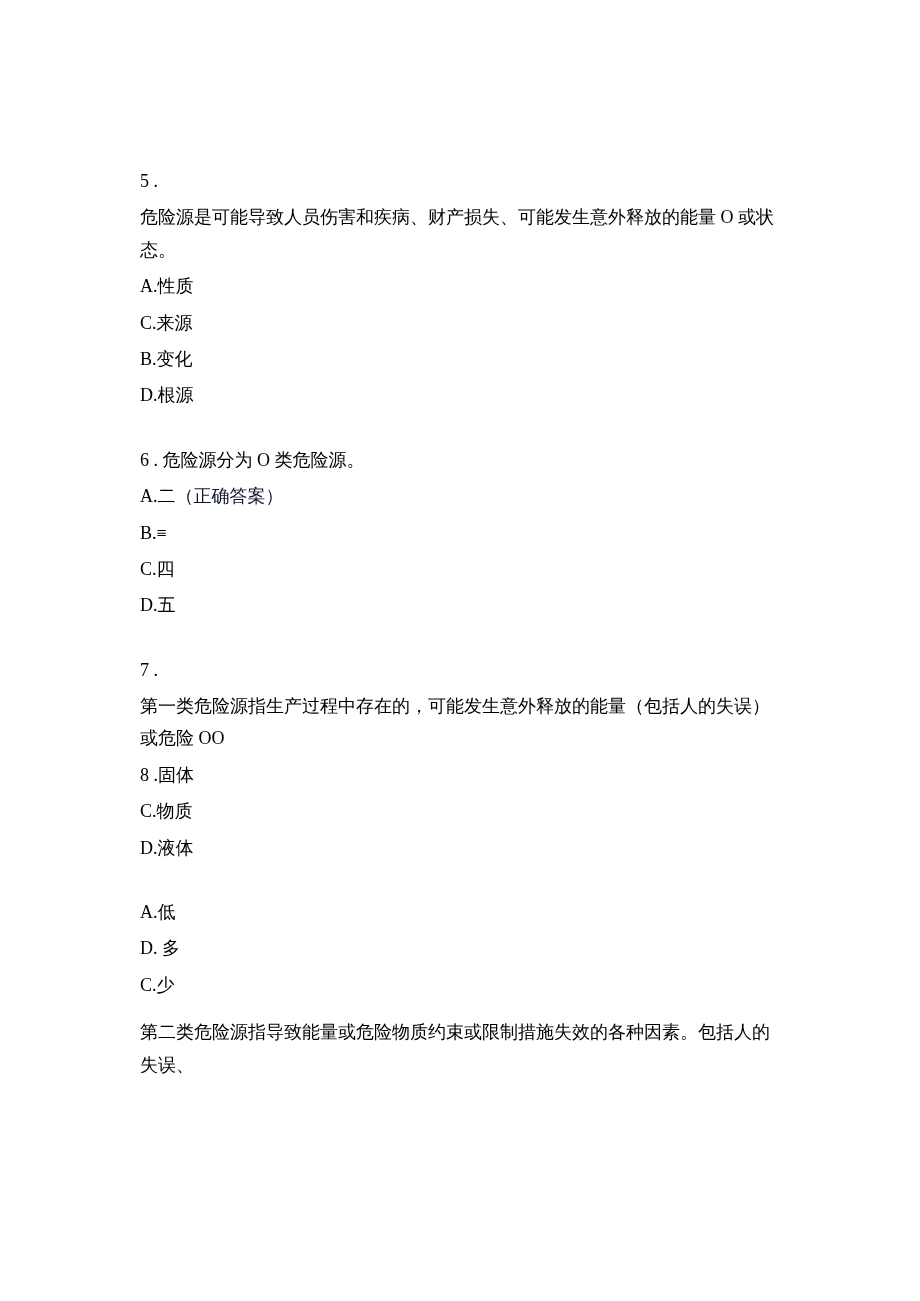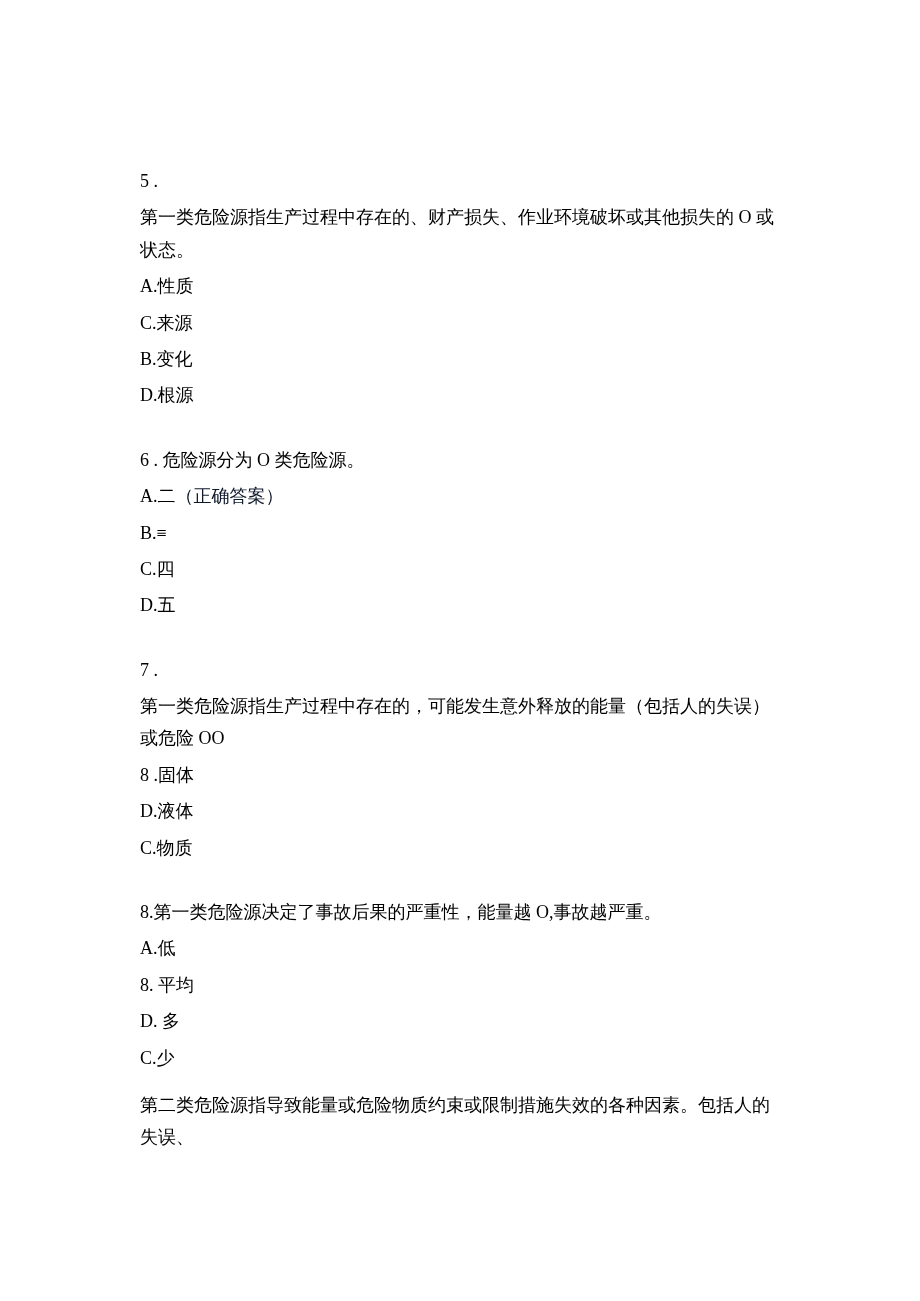--- a/index.html
+++ b/index.html
@@ -20,47 +20,45 @@
     .correct-annot { color: #0f172a; }
     .trailing { margin-top: 15px; }
   </style>
 </head>
 <body>
 
 <div class="content">
 
   <div class="question-block">
     <div class="q-number">5   .</div>
-    <div class="q-stem">第一类危险源指生产过程中存在的、财产损失、作业环境破坏或其他损失的 O 或状态。</div>
+    <div class="q-stem">危险源是可能导致人员伤害和疾病、财产损失、可能发生意外释放的能量 O 或状态。</div>
     <div class="option"><span>A.性质</span></div>
     <div class="option"><span>C.来源</span></div>
     <div class="option"><span>B.变化</span></div>
     <div class="option"><span>D.根源</span></div>
   </div>
 
   <div class="question-block">
     <div class="q-number">6   . 危险源分为 O 类危险源。</div>
     <div class="option">
       <span>A.二</span><span class="correct-annot">（正确答案）</span>
     </div>
     <div class="option"><span>B.≡</span></div>
     <div class="option"><span>C.四</span></div>
     <div class="option"><span>D.五</span></div>
   </div>
 
   <div class="question-block">
     <div class="q-number">7   .</div>
     <div class="q-stem">第一类危险源指生产过程中存在的，可能发生意外释放的能量（包括人的失误）或危险 OO</div>
     <div class="option"><span>8   .固体</span></div>
+    <div class="option"><span>C.物质</span></div>
     <div class="option"><span>D.液体</span></div>
-    <div class="option"><span>C.物质</span></div>
   </div>
 
   <div class="question-block">
-    <div class="q-number">8.第一类危险源决定了事故后果的严重性，能量越 O,事故越严重。</div>
     <div class="option"><span>A.低</span></div>
-    <div class="option"><span>8.   平均</span></div>
     <div class="option"><span>D. 多</span></div>
     <div class="option"><span>C.少</span></div>
     <div class="trailing">第二类危险源指导致能量或危险物质约束或限制措施失效的各种因素。包括人的失误、</div>
   </div>
 
 </div>
 
 </body></html>

